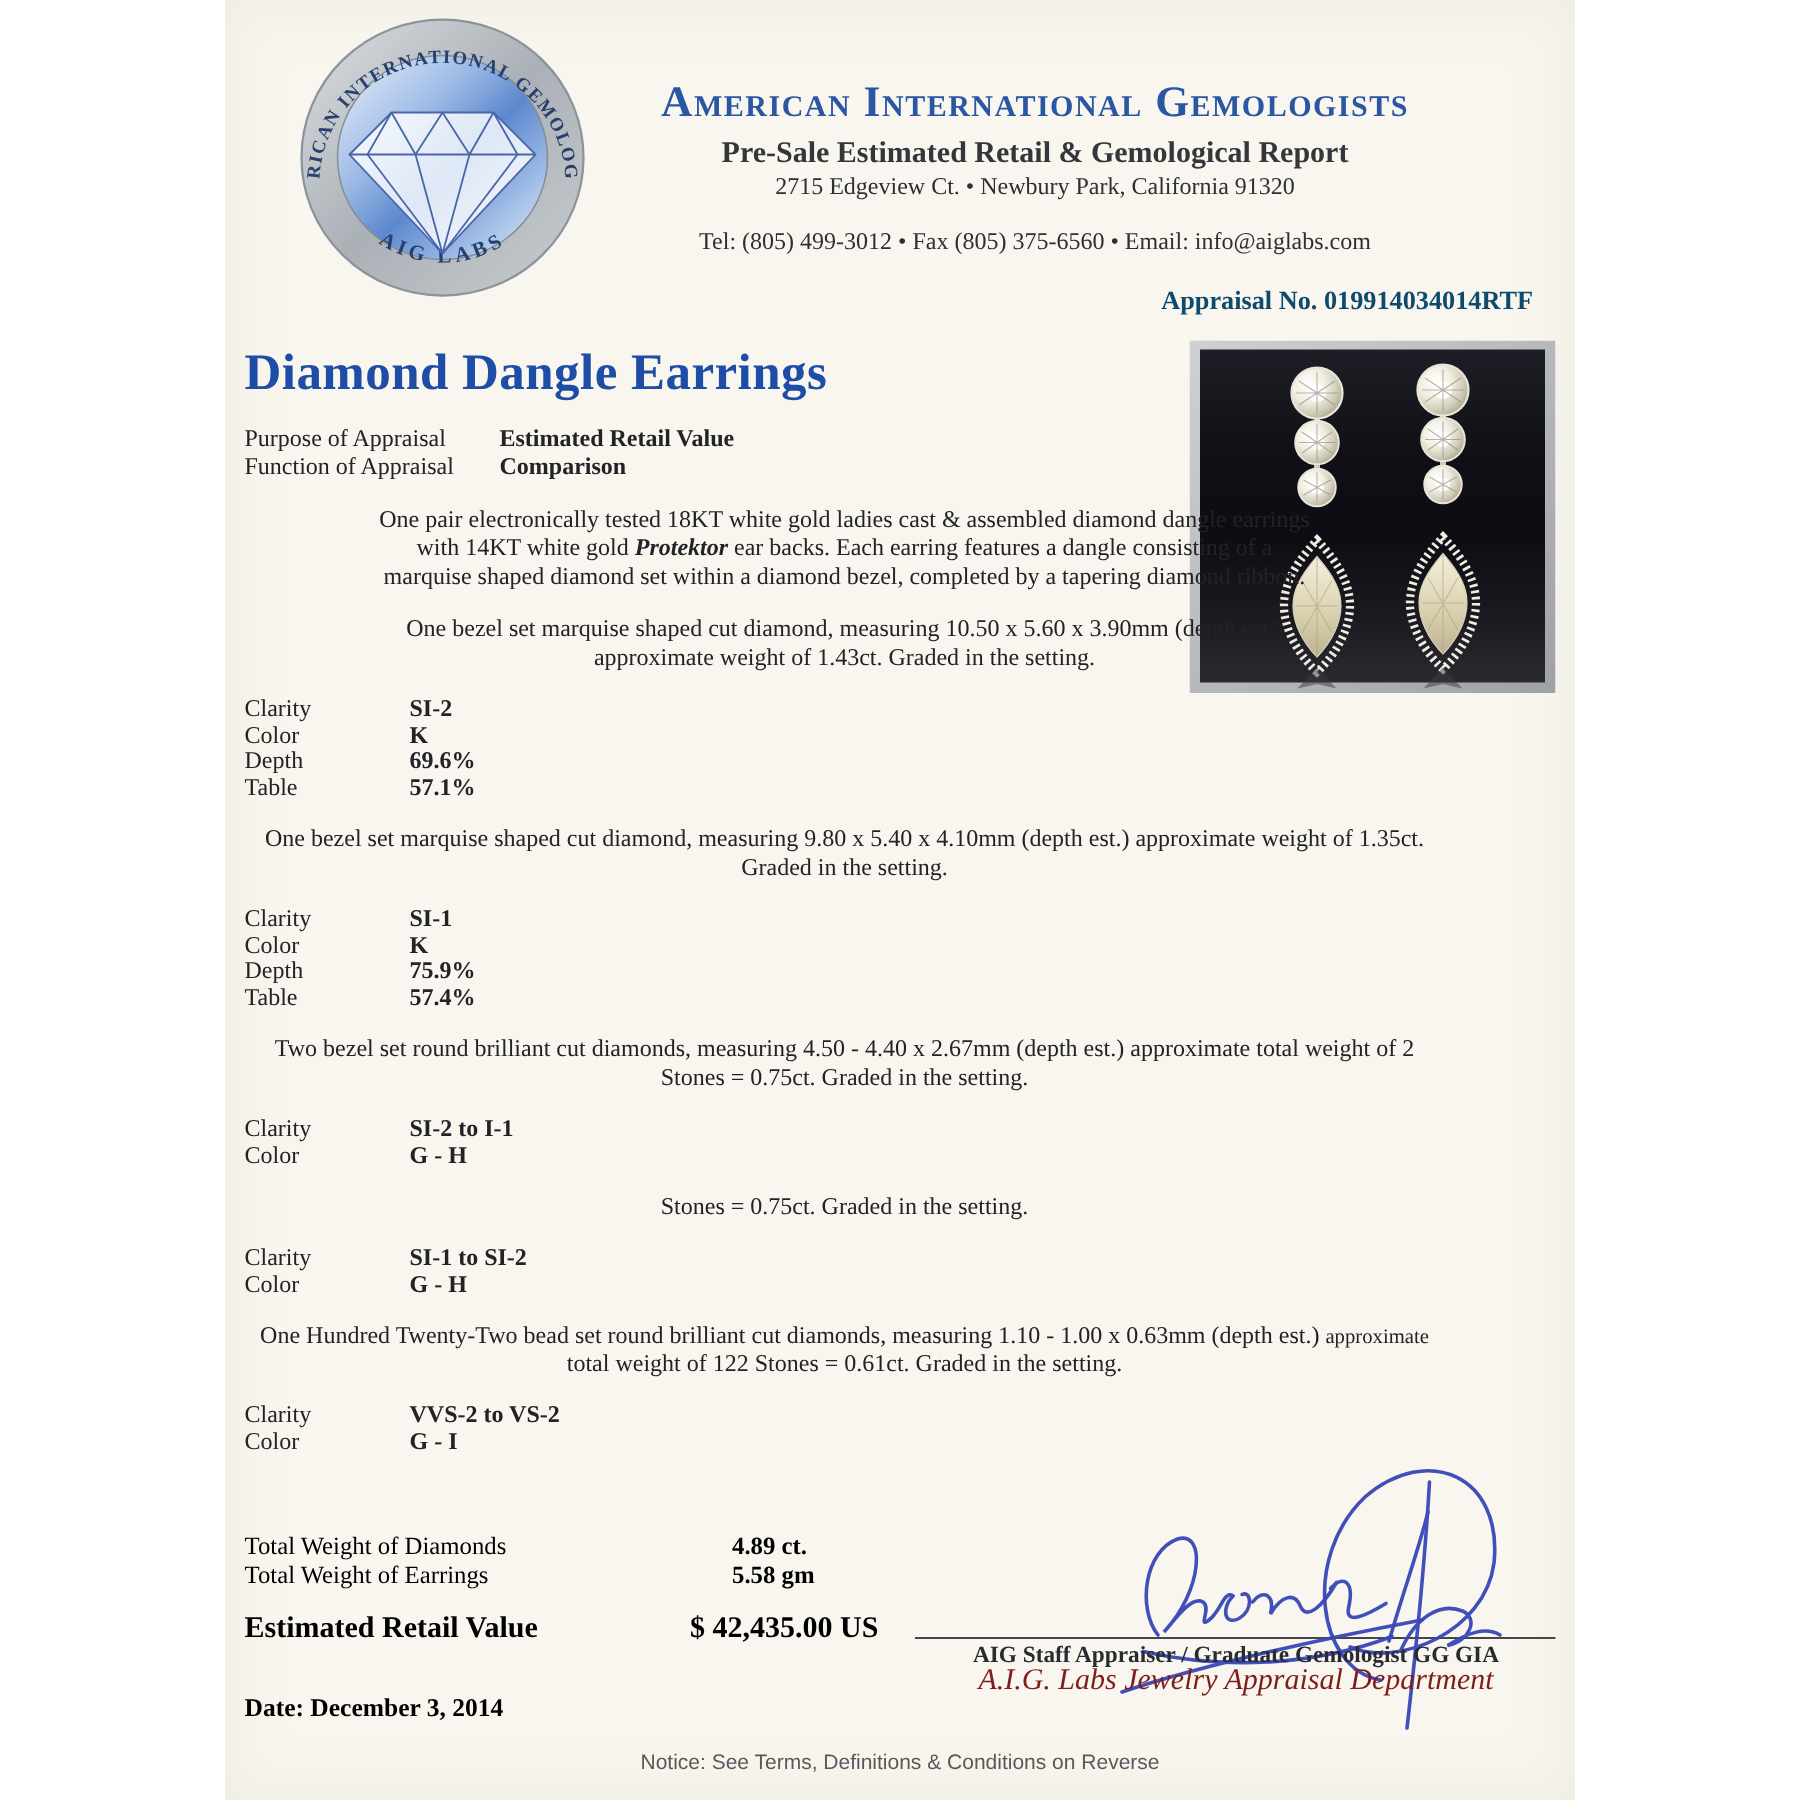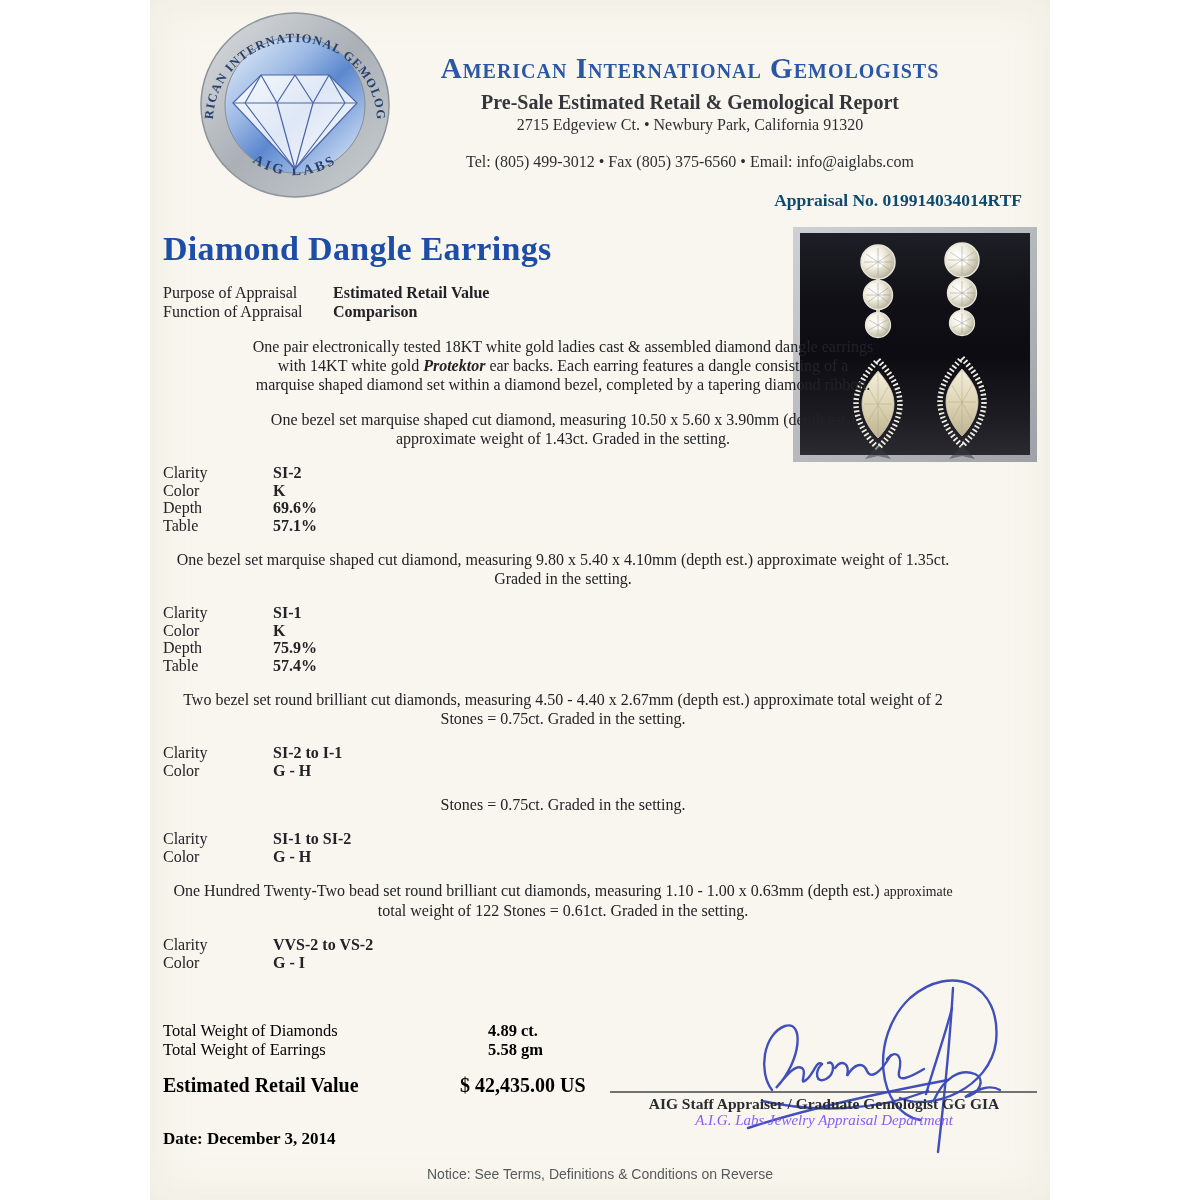--- a/index.html
+++ b/index.html
@@ -40,21 +40,21 @@
   .erv{position:absolute;left:13px;top:1074px;font-size:20px;white-space:nowrap;}
   .erv .lbl{display:inline-block;width:297px;font-weight:700;}
   .erv .val{font-weight:700;}
   .date-line{position:absolute;left:13px;top:1129px;font-weight:700;font-size:17px;white-space:nowrap;}
   
   .photo{position:absolute;left:643px;top:227px;width:244px;height:235px;}
   
   .sig-svg{position:absolute;left:440px;top:960px;width:500px;height:200px;}
   .sig-caption{position:absolute;left:460px;top:1095px;width:428px;text-align:center;}
   .sig-caption .cap1{font-weight:700;font-size:15.5px;line-height:17px;color:#2a2b31;white-space:nowrap;}
-  .sig-caption .cap2{font-style:italic;font-size:15px;line-height:17px;color:#8b5cf6;white-space:nowrap;}
+  .sig-caption .cap2{font-style:italic;font-size:20px;line-height:17px;color:#7f1d1d;white-space:nowrap;}
   .notice{position:absolute;left:0;top:1166px;width:900px;text-align:center;
           font-family:"Liberation Sans",sans-serif;font-size:14px;color:#58595c;}
 </style>
 </head>
 <body>
 
 <div class="page">
   <div class="doc">
 
     <div class="logo">

